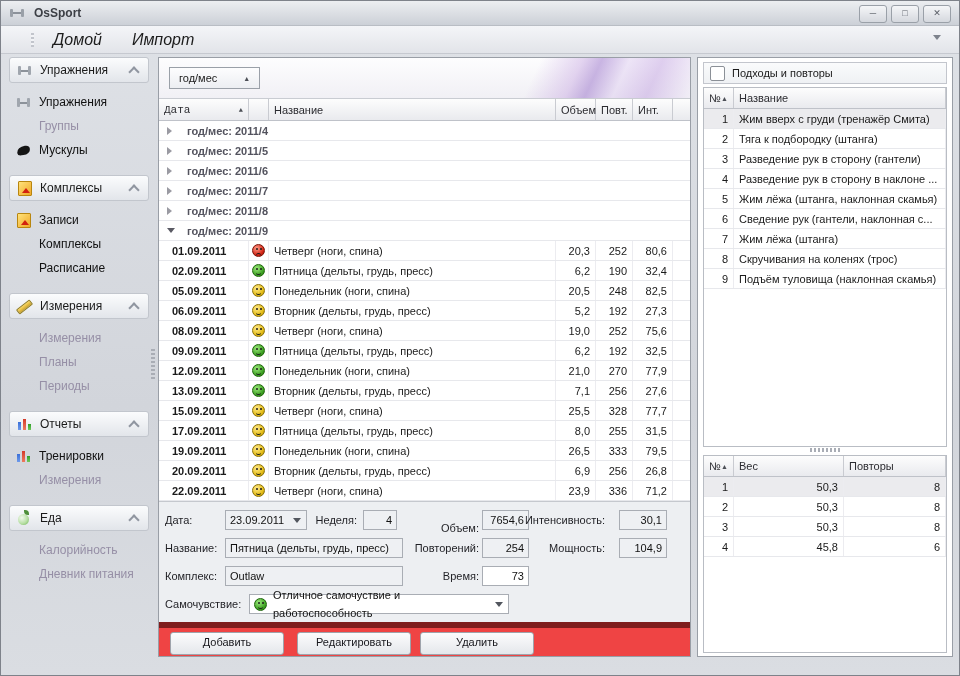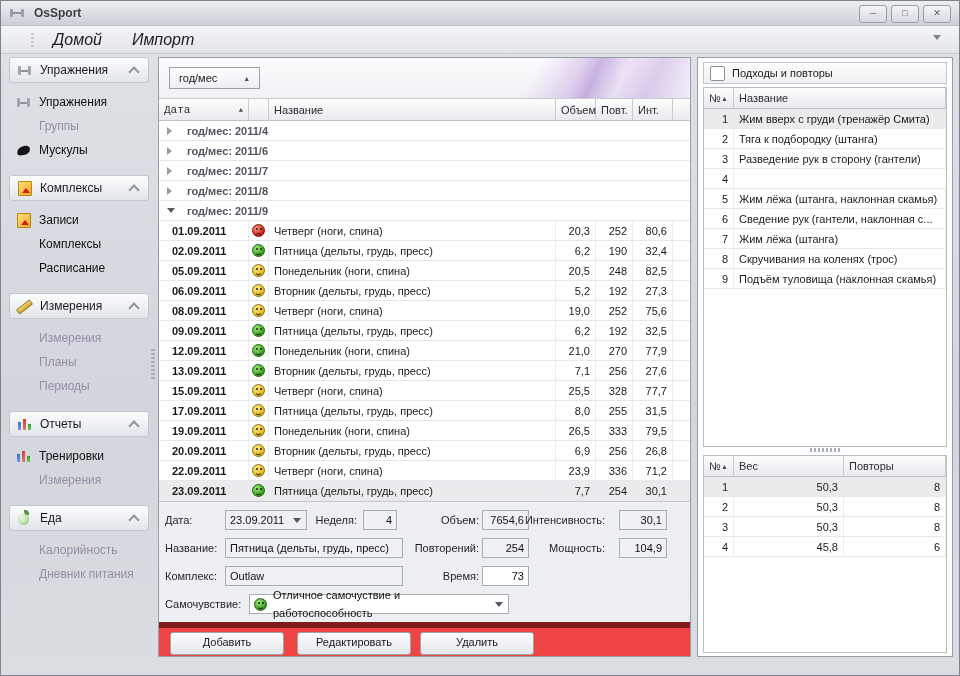--- a/index.html
+++ b/index.html
@@ -267,20 +267,24 @@
       <div class="hc gutter"></div>
     </div>
     <div class="tbody">
       <div>
           <div class="grow collapsed">
           <span class="tri"></span>
           <span class="lbl">год/мес: 2011/4</span>
         </div>
           <div class="grow collapsed">
           <span class="tri"></span>
+          <span class="lbl">год/мес: 2011/5</span>
+        </div>
+          <div class="grow collapsed">
+          <span class="tri"></span>
           <span class="lbl">год/мес: 2011/6</span>
         </div>
           <div class="grow collapsed">
           <span class="tri"></span>
           <span class="lbl">год/мес: 2011/7</span>
         </div>
           <div class="grow collapsed">
           <span class="tri"></span>
           <span class="lbl">год/мес: 2011/8</span>
         </div>
@@ -448,21 +452,21 @@
     </div>
 
     <div class="form">
       <span class="flabel" style="left:6px;top:8px;">Дата:</span>
       <div class="finput" style="left:66px;top:8px;width:82px;">
         <span>23.09.2011</span>
         <span class="combo-arrow"></span>
       </div>
       <span class="flabel ra" style="left:148px;top:8px;width:50px;">Неделя:</span>
       <div class="finput num" style="left:204px;top:8px;width:34px;">4</div>
-      <span class="flabel ra" style="left:240px;top:8px;width:80px;">Объем:</span>
+      <span class="flabel ra" style="left:240px;top:16px;width:80px;">Объем:</span>
       <div class="finput num" style="left:323px;top:8px;width:47px;">7654,6</div>
       <span class="flabel ra" style="left:356px;top:8px;width:90px;">Интенсивность:</span>
       <div class="finput num" style="left:460px;top:8px;width:48px;">30,1</div>
 
       <span class="flabel" style="left:6px;top:36px;">Название:</span>
       <div class="finput" style="left:66px;top:36px;width:178px;">Пятница (дельты, грудь, пресс)</div>
       <span class="flabel ra" style="left:240px;top:36px;width:80px;">Повторений:</span>
       <div class="finput num" style="left:323px;top:36px;width:47px;">254</div>
       <span class="flabel ra" style="left:356px;top:36px;width:90px;">Мощность:</span>
       <div class="finput num" style="left:460px;top:36px;width:48px;">104,9</div>
@@ -509,20 +513,21 @@
           <div class="rrow">
           <span class="cell rc-num">2</span>
           <span class="cell rc-name">Тяга к подбородку (штанга)</span>
         </div>
           <div class="rrow">
           <span class="cell rc-num">3</span>
           <span class="cell rc-name">Разведение рук в сторону (гантели)</span>
         </div>
           <div class="rrow">
           <span class="cell rc-num">4</span>
+          <span class="cell rc-name">Разведение рук в сторону в наклоне ...</span>
         </div>
           <div class="rrow">
           <span class="cell rc-num">5</span>
           <span class="cell rc-name">Жим лёжа (штанга, наклонная скамья)</span>
         </div>
           <div class="rrow">
           <span class="cell rc-num">6</span>
           <span class="cell rc-name">Сведение рук (гантели, наклонная с...</span>
         </div>
           <div class="rrow">

